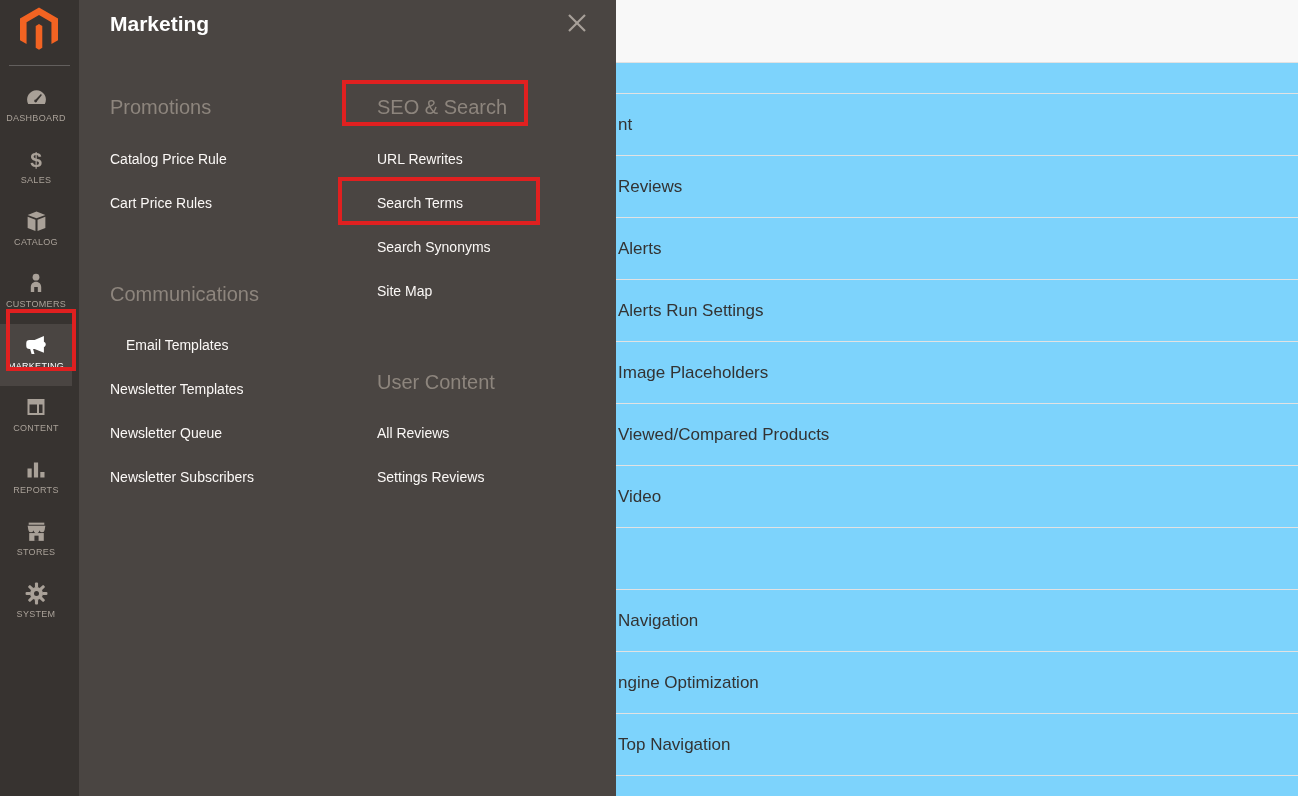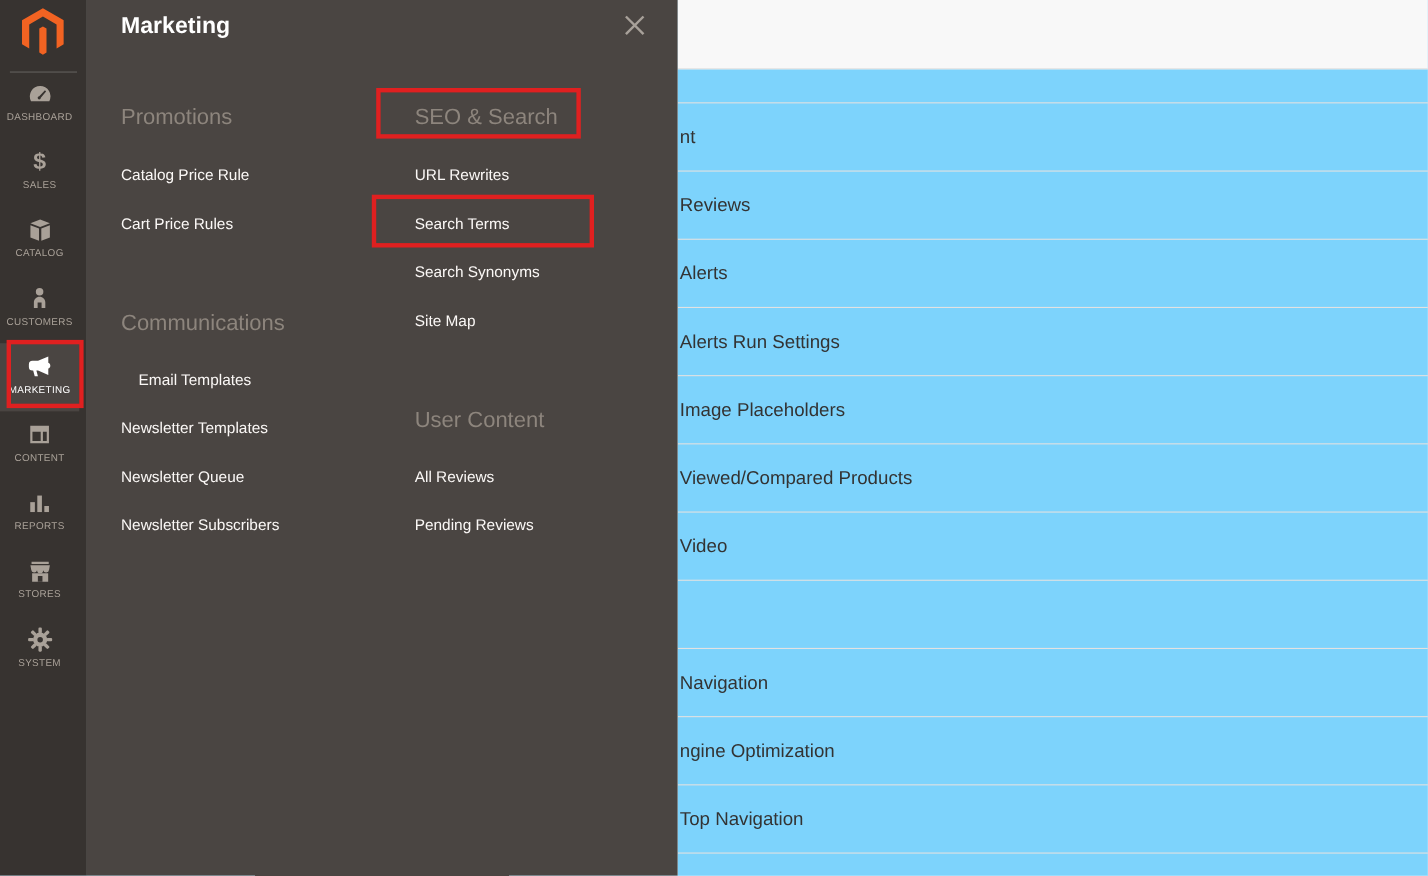--- a/index.html
+++ b/index.html
@@ -37,21 +37,21 @@
     background: #373330; z-index: 10;
   }
   .logo {
     position: absolute; left: 20px; top: 6px; width: 38px; height: 46px;
     cursor: pointer;
   }
   .side-sep {
     position: absolute; left: 9px; top: 65px; width: 61px; height: 1px;
     background: rgba(255,255,255,0.22);
   }
-  .side-nav { position: absolute; left: 0; top: 64px; width: 72px; }
+  .side-nav { position: absolute; left: 0; top: 76px; width: 72px; }
   .side-item {
     height: 62px; display: flex; flex-direction: column;
     align-items: center; justify-content: center; padding-bottom: 8px;
     color: #a9a198; cursor: pointer;
   }
   .side-item .icn {
     height: 27px; display: flex; align-items: center; justify-content: center;
   }
   .side-item .lbl {
     font-size: 9px; letter-spacing: 0.3px; margin-top: 2px; white-space: nowrap;
@@ -257,18 +257,18 @@
   <div class="abs fly-item" style="left:31px; top:469px;">Newsletter Subscribers</div>
 
   <div class="abs fly-header" style="left:298px; top:96px;">SEO &amp; Search</div>
   <div class="abs fly-item" style="left:298px; top:151px;">URL Rewrites</div>
   <div class="abs fly-item" style="left:298px; top:195px;">Search Terms</div>
   <div class="abs fly-item" style="left:298px; top:239px;">Search Synonyms</div>
   <div class="abs fly-item" style="left:298px; top:283px;">Site Map</div>
 
   <div class="abs fly-header" style="left:298px; top:371px;">User Content</div>
   <div class="abs fly-item" style="left:298px; top:425px;">All Reviews</div>
-  <div class="abs fly-item" style="left:298px; top:469px;">Pending Reviews</div>
+  <div class="abs fly-item" style="left:298px; top:469px;">Settings Reviews</div>
 </div>
 
 <div class="hlbox hl-marketing"></div>
 <div class="hlbox hl-seo"></div>
 <div class="hlbox hl-terms"></div>
 
 </body></html>

